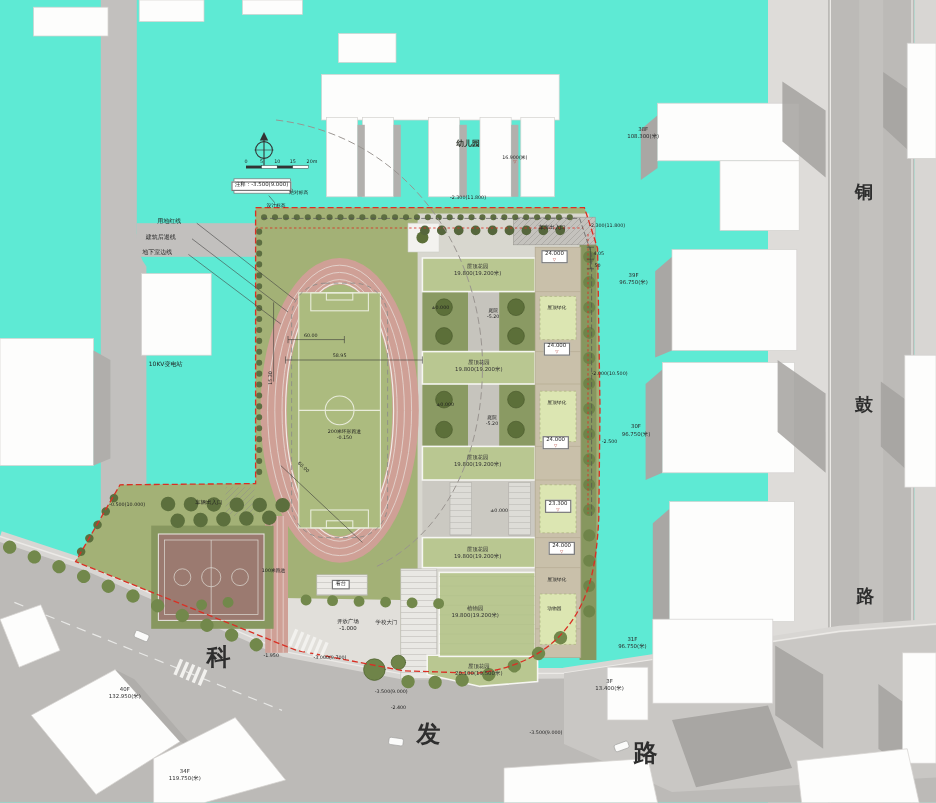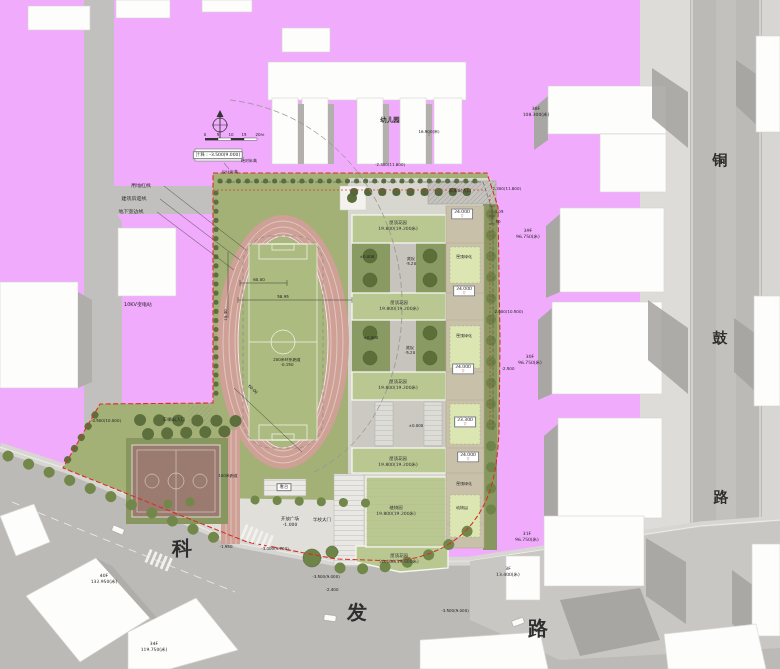--- a/index.html
+++ b/index.html
@@ -1,16 +1,16 @@
 <!DOCTYPE html>
 <html><head>
 <meta charset="utf-8">
 <style>
 html,body{margin:0;padding:0}
-#plan{position:relative;width:780px;height:669px;background:#f0abfc;font-family:"DejaVu Sans",sans-serif;overflow:hidden}
+#plan{position:relative;width:780px;height:669px;background:#5eead4;font-family:"DejaVu Sans",sans-serif;overflow:hidden}
 #plan>svg{position:absolute;left:0;top:0;z-index:1}
 .lb{position:absolute;transform:translate(-50%,-50%);font-size:5px;line-height:1.25;color:#1e1e1e;white-space:nowrap;text-align:center;z-index:5}
 .s4{font-size:4px}
 .s45{font-size:4.5px}
 .s6{font-size:6.5px;font-weight:700;color:#30342a}
 .box{background:#fff;border:0.5px solid #777;padding:0 2px;font-size:4.5px}
 .street{font-size:20px;font-weight:700;color:#2e2e2e}
 .streetv{font-size:15px;font-weight:700;color:#2e2e2e}
 .twr{font-size:4.5px;color:#2a2a2a;line-height:1.35}
 .twr span{display:block}

